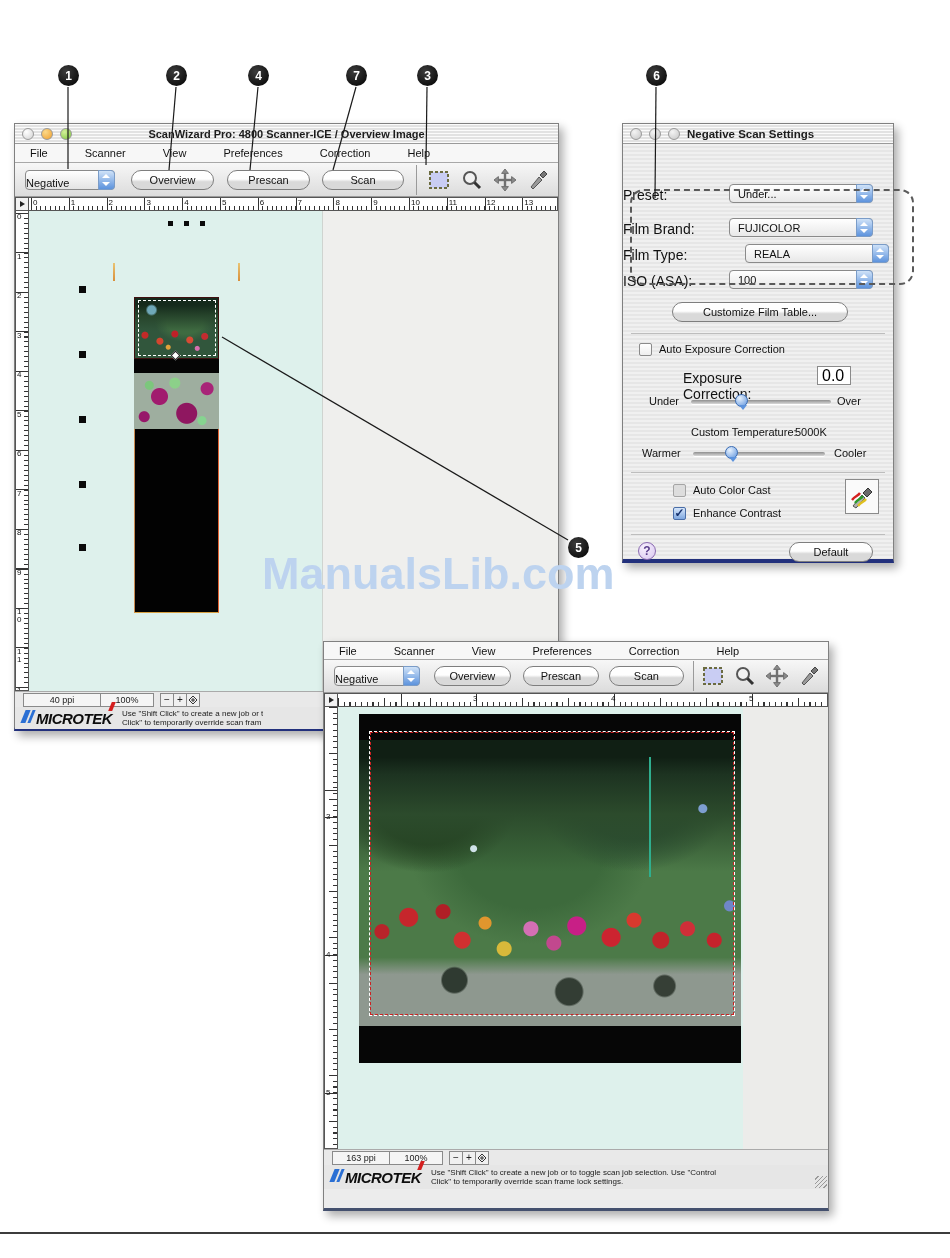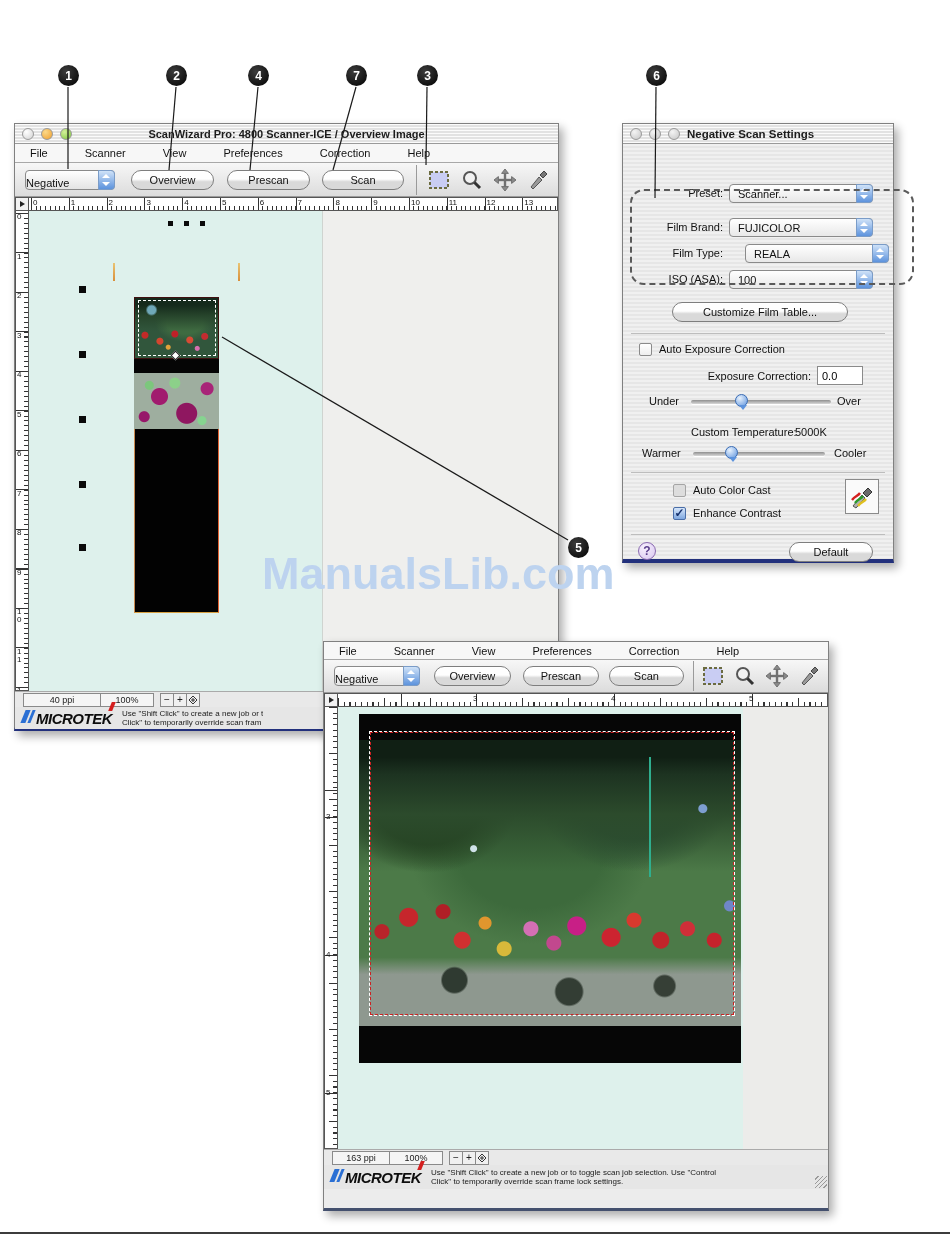--- a/index.html
+++ b/index.html
@@ -102,21 +102,21 @@
  radial-gradient(circle 18px at 55% 88%,#333d34 0 13px,rgba(0,0,0,0) 15px),
  radial-gradient(circle 14px at 80% 86%,#363f36 0 10px,rgba(0,0,0,0) 12px),
  linear-gradient(to bottom,rgba(0,0,0,0) 0 76%,#8e988f 82% 100%),
  linear-gradient(to bottom,#101f14 0 6%,#1d3321 12%,#2c4b2c 26%,rgba(0,0,0,0) 46%),
  radial-gradient(ellipse 90px 70px at 18% 22%,#23411f 0 60%,rgba(0,0,0,0) 100%),
  radial-gradient(ellipse 100px 80px at 72% 18%,#2b4f33 0 60%,rgba(0,0,0,0) 100%),
  radial-gradient(ellipse 120px 90px at 45% 40%,#3d6a3c 0 60%,rgba(0,0,0,0) 100%)}
 
 
 .panelbody{position:absolute;left:0;top:20px;right:0;bottom:0;background:repeating-linear-gradient(180deg,#f0f0f0 0 2px,#e6e6e6 2px 4px);font-size:11px;color:#111}
-.plabel{position:absolute;text-align:right;font-size:11px;color:#111}
+.plabel{position:absolute;font-size:14px;color:#111}
 .ppopup{position:absolute;height:19px;border:1px solid #8a8a8a;border-radius:4px;background:linear-gradient(#ffffff,#e8e8e8);font-size:11px;display:flex;align-items:center;padding-left:8px}
 .divider{position:absolute;left:8px;right:8px;height:1px;background:#bdbdbd}
 .cb{position:absolute;width:13px;height:13px;border:1px solid #8a8a8a;background:linear-gradient(#fff,#eee);border-radius:2px}
 .cb-dis{background:#ddd;border-color:#a5a5a5}
 .cb-on{background:linear-gradient(#d5e5fa,#7fa8e0);border-color:#4a6ea8;color:#15306c;font-size:12px;font-weight:bold;line-height:11px;text-align:center}
 .slider{position:absolute;height:4px;border-radius:2px;background:linear-gradient(#8f8f8f,#d8d8d8);box-shadow:0 1px 0 #fff}
 .sthumb{position:absolute;top:-6px;width:13px;height:13px;border-radius:50%;background:radial-gradient(circle at 35% 30%,#e8f2fd,#5d93dd);border:1px solid #3a6cb4}
 .sthumb:after{content:"";position:absolute;left:2.5px;top:10px;width:0;height:0;border-left:4px solid transparent;border-right:4px solid transparent;border-top:5px solid #5d93dd}
 .helpbtn{position:absolute;width:18px;height:18px;border-radius:50%;background:radial-gradient(circle at 35% 30%,#f6effd,#d9c8f0);border:1px solid #8a6ab0;color:#5a3e8c;font-weight:bold;font-size:12px;display:flex;align-items:center;justify-content:center}
 
@@ -286,21 +286,21 @@
 <div class="win" style="left:622px;top:123px;width:272px;height:440px;border-bottom:4px solid #22307c;z-index:10">
   <div class="titlebar">
     <span class="tl tl-gray"></span>
     <span class="tl tl-gray"></span>
     <span class="tl tl-gray"></span>
     <span style="font-size:11.5px;font-weight:bold;color:#1c1c1c;margin-left:7px">Negative Scan Settings</span>
   </div>
   <div class="panelbody">
     <span class="plabel" style="left:0;top:43px;width:100px">Preset:</span>
     <div class="ppopup" style="left:106px;top:40px;width:144px">
-      <span>Scanner...</span>
+      <span>Under...</span>
       <span class="step">
           <i class="up"></i>
           <i class="dn"></i>
         </span>
     </div>
     <span class="plabel" style="left:0;top:77px;width:100px">Film Brand:</span>
     <div class="ppopup" style="left:106px;top:74px;width:144px">
       <span>FUJICOLOR</span>
       <span class="step">
           <i class="up"></i>
@@ -321,21 +321,21 @@
       <span class="step">
           <i class="up"></i>
           <i class="dn"></i>
         </span>
     </div>
     <div class="pill" style="position:absolute;left:49px;top:158px;width:176px">Customize Film Table...</div>
     <div class="divider" style="top:189px"></div>
     <div class="cb" style="left:16px;top:199px"></div>
     <span style="position:absolute;left:36px;top:199px">Auto Exposure Correction</span>
     <span class="plabel" style="left:60px;top:226px;width:128px">Exposure Correction:</span>
-    <input style="position: absolute; left: 194px; top: 222px; width: 46px; height: 19px; border: 1px solid rgb(138, 138, 138); font-size: 11px; padding-left: 4px; background: rgb(255, 255, 255);" value="0.0">
+    <input style="position: absolute; left: 194px; top: 222px; width: 34px; height: 19px; border: 1px solid rgb(138, 138, 138); font-size: 16px; padding-left: 4px; background: rgb(255, 255, 255);" value="0.0">
     <span style="position:absolute;left:26px;top:251px">Under</span>
     <div class="slider" style="left:68px;top:256px;width:140px">
       <div class="sthumb" style="left:44px"></div>
     </div>
     <span style="position:absolute;left:214px;top:251px">Over</span>
     <span style="position:absolute;left:68px;top:282px">Custom Temperature:</span>
     <span style="position:absolute;left:172px;top:282px">5000K</span>
     <span style="position:absolute;left:19px;top:303px">Warmer</span>
     <div class="slider" style="left:70px;top:308px;width:132px">
       <div class="sthumb" style="left:32px"></div>

